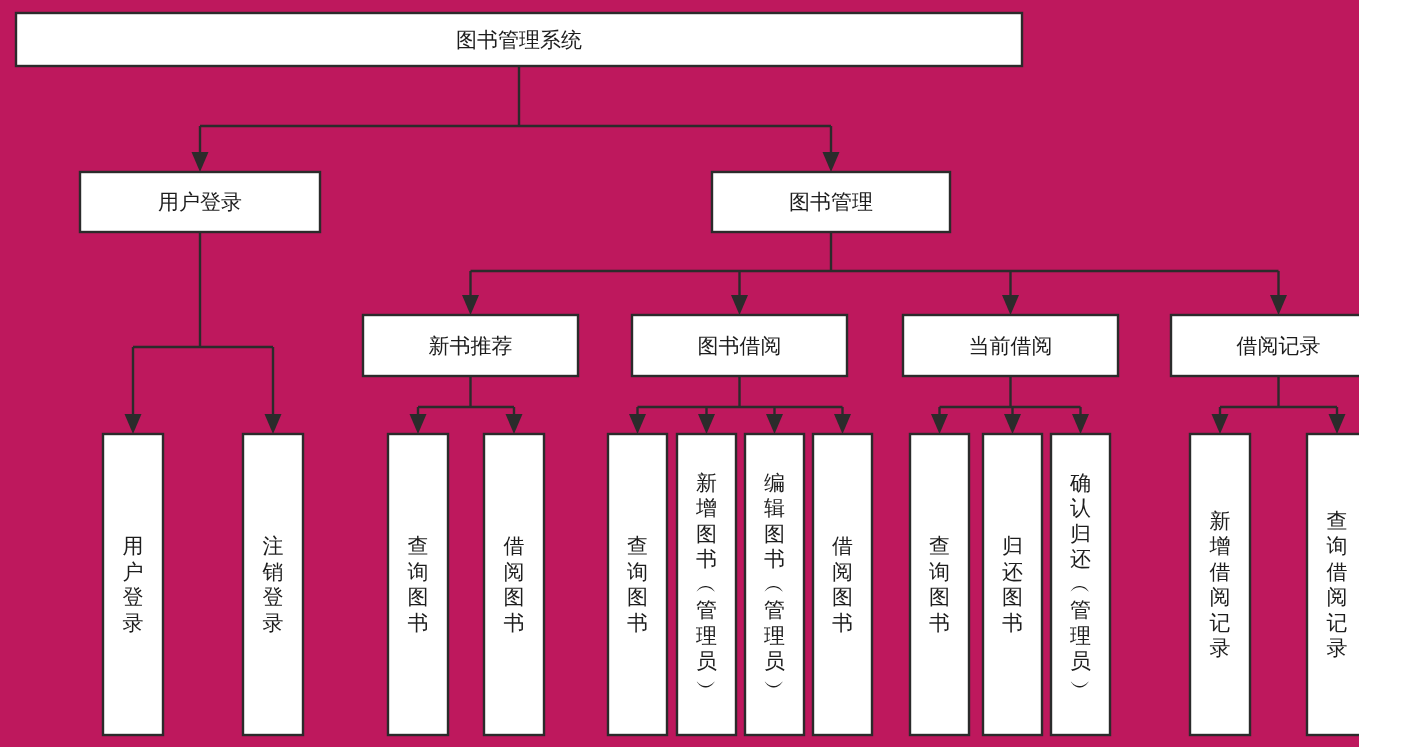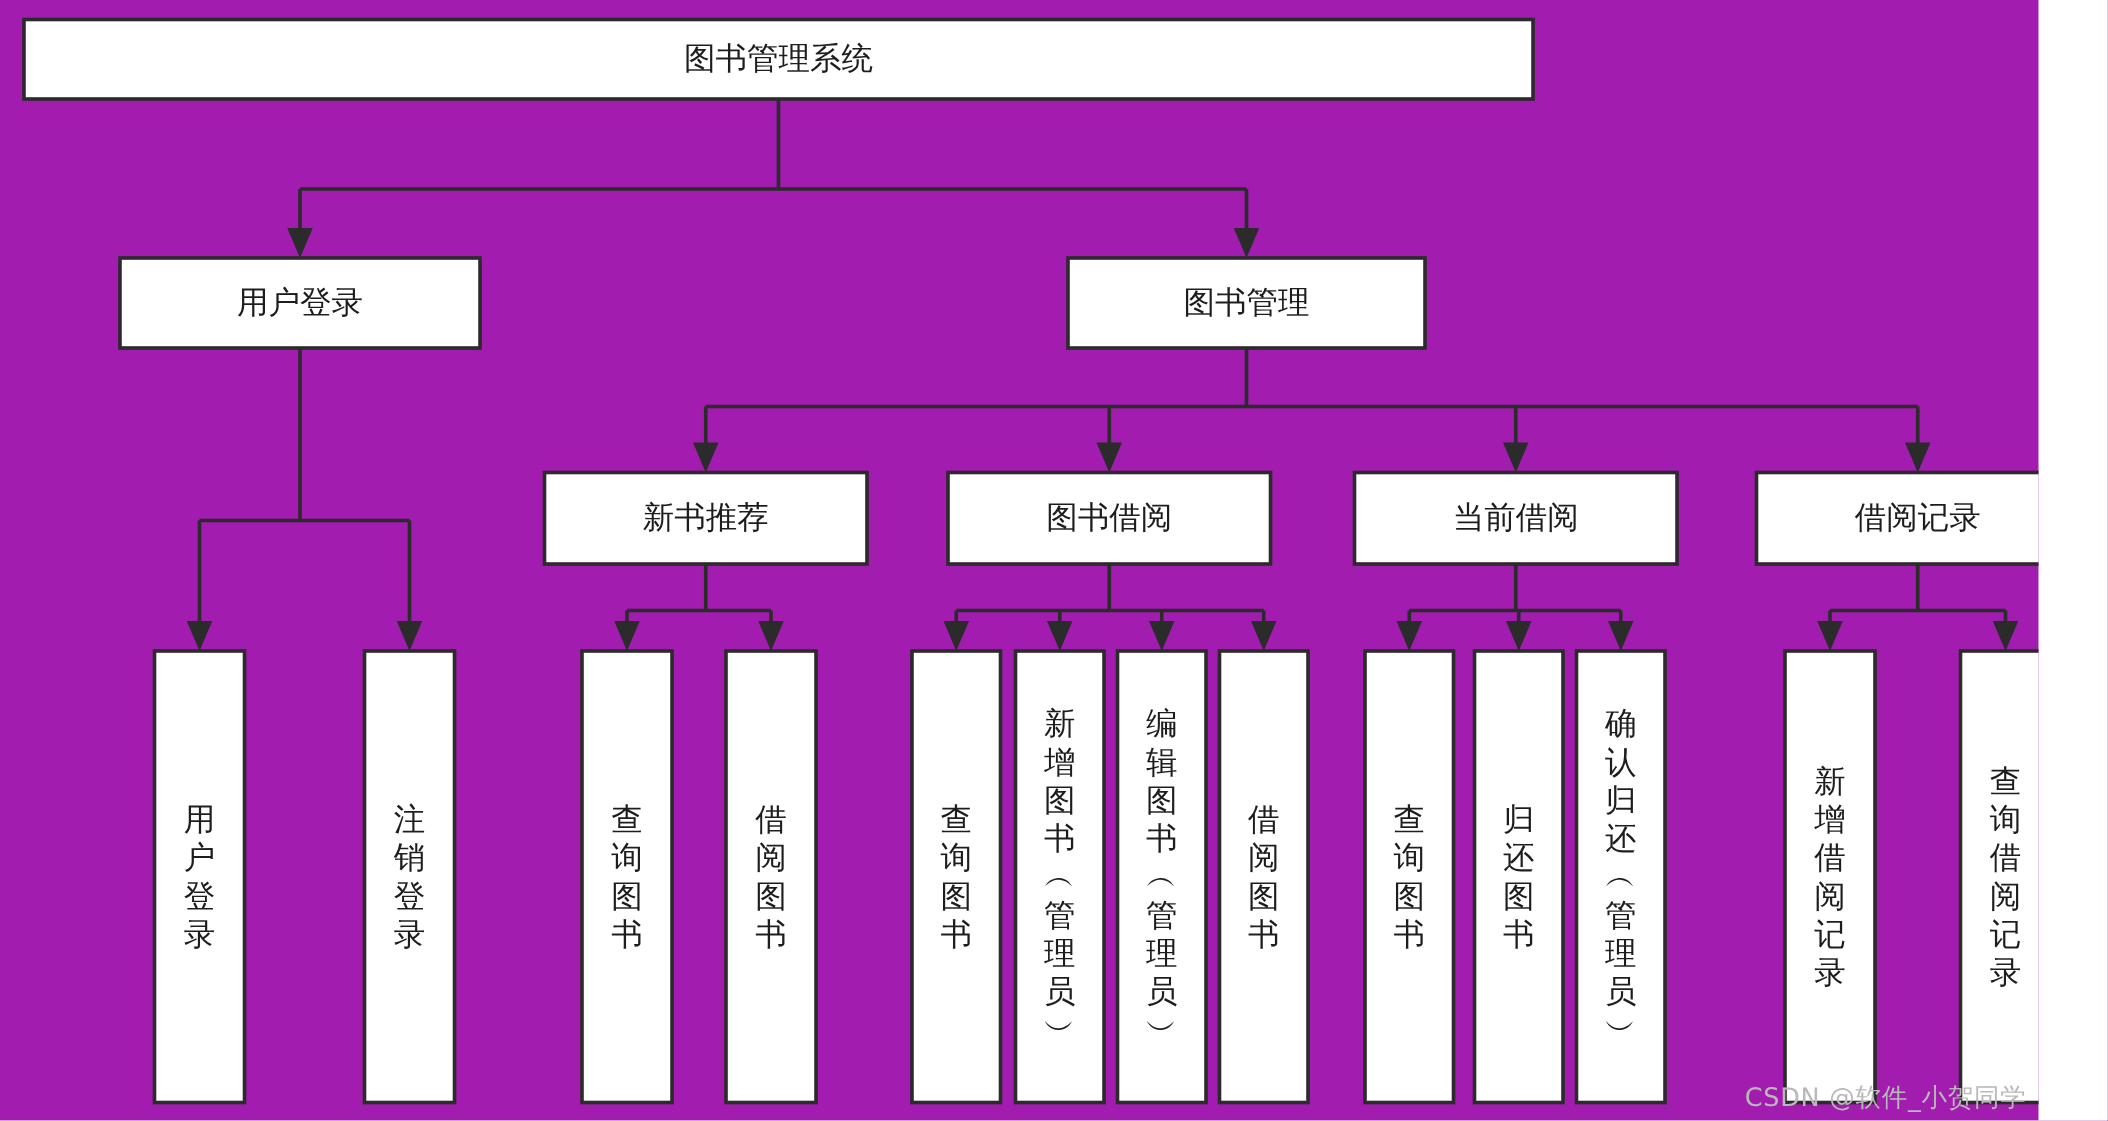--- a/index.html
+++ b/index.html
@@ -8,21 +8,21 @@
     padding: 0;
     background: #ffffff;
   }
   body {
     font-family: "DejaVu Sans", "Liberation Sans", sans-serif;
   }
   #diagram-root {
     position: relative;
     width: 1359px;
     height: 747px;
-    background: #a21caf;
+    background: #be185d;
     overflow: hidden;
     text-align: center;
   }
   svg#flow {
     position: absolute;
     top: 0;
     left: 0;
     width: 1405px;
     height: 747px;
     display: block;
@@ -216,14 +216,13 @@
         <g>
           <rect x="1190" y="434" width="60" height="301" class="node-box"></rect>
           <text x="1220" class="node-label-vertical" y="527.89"><tspan x="1220" dy="0">新</tspan><tspan x="1220" dy="25.5">增</tspan><tspan x="1220" dy="25.5">借</tspan><tspan x="1220" dy="25.5">阅</tspan><tspan x="1220" dy="25.5">记</tspan><tspan x="1220" dy="25.5">录</tspan></text>
         </g>
         <g>
           <rect x="1307" y="434" width="60" height="301" class="node-box"></rect>
           <text x="1337" class="node-label-vertical" y="527.89"><tspan x="1337" dy="0">查</tspan><tspan x="1337" dy="25.5">询</tspan><tspan x="1337" dy="25.5">借</tspan><tspan x="1337" dy="25.5">阅</tspan><tspan x="1337" dy="25.5">记</tspan><tspan x="1337" dy="25.5">录</tspan></text>
         </g>
       </g>
   </svg>
-  <div class="watermark">CSDN @软件_小贺同学</div>
 </div>
 
 </body></html>

